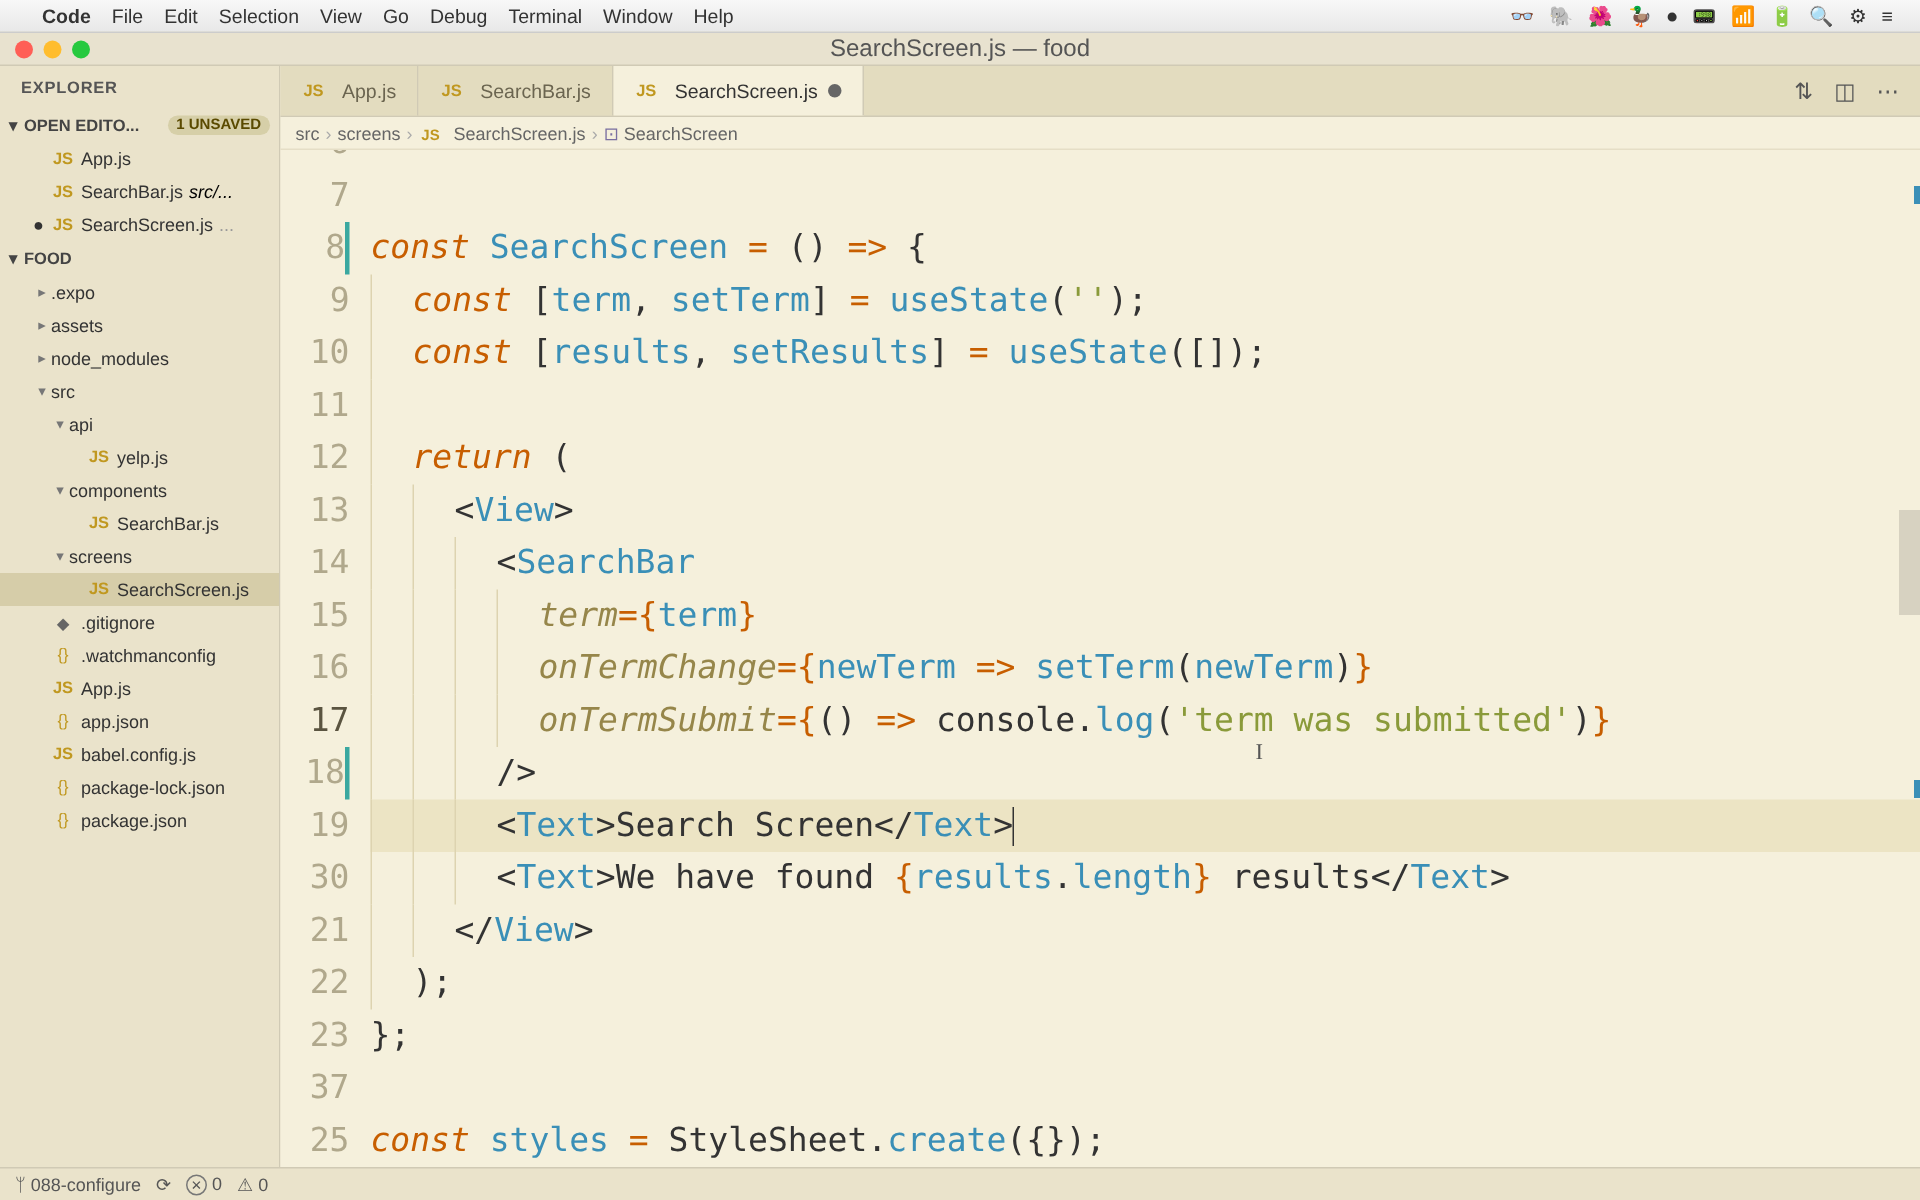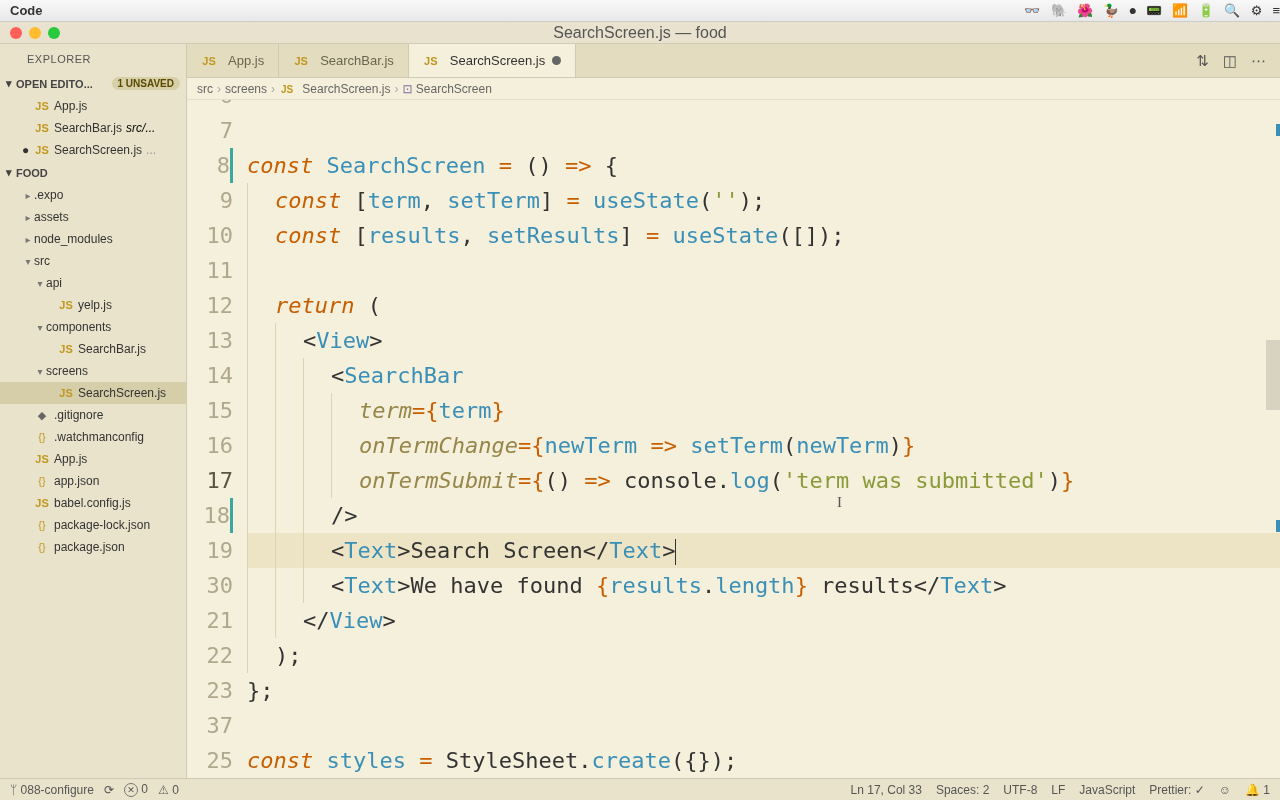--- a/index.html
+++ b/index.html
@@ -5,21 +5,21 @@
 * { margin: 0; padding: 0; box-sizing: border-box; }
 body {
   font-family: -apple-system, BlinkMacSystemFont, "Segoe UI", sans-serif;
   width: 1280px; height: 800px; overflow: hidden;
   background: #f5f0dc;
   font-size: 13px;
   color: #333;
 }
 .macos-menubar {
   height: 22px; background: linear-gradient(#f8f8f8,#e8e8e8);
-  display: flex; align-items: center; padding: 0 0;
+  display: flex; align-items: center; padding: 0 18px;
   border-bottom: 1px solid #ccc; font-size: 13px;
 }
 .macos-menubar .apple { font-size: 14px; margin-right: 10px; }
 .macos-menubar .app { font-weight: 600; margin-right: 14px; }
 .macos-menubar .menu span { margin-right: 14px; }
 .macos-menubar .right { margin-left: auto; display:flex; gap:10px; font-size:13px;}
 .title-bar {
   height: 22px; background: #e8e2cf; display:flex; align-items:center;
   border-bottom: 1px solid #d0cab5; position:relative;
 }
@@ -28,22 +28,22 @@
 .dot.r{background:#ff5f56;}
 .dot.y{background:#ffbd2e;}
 .dot.g{background:#27c93f;}
 .title-bar .title{position:absolute;left:50%;transform:translateX(-50%);font-size:16px;color:#555;}
 .window { display:flex; height: calc(800px - 22px - 22px - 22px);}
 .sidebar{
   width:187px; background:#eae3cb; border-right:1px solid #d0cab5;
   display:flex; flex-direction:column; font-size:12px;
 }
 .sidebar .header{
-  height:30px; display:flex; align-items:center; padding:0 27px;
-  font-size:11px; letter-spacing:0.5px; color:#555;
+  height:30px; display:flex; align-items:center; padding:0 14px;
+  font-size:11px; letter-spacing:0.5px; color:#555;font-weight:bold;
 }
 .section-head{
   display:flex; align-items:center; padding:3px 6px;
   font-size:11px; font-weight:700; color:#444;
 }
 .section-head .chev{width:10px;display:inline-block;}
 .badge{
   margin-left:auto; background:#d6cfa8; color:#5a4a00;
   border-radius:7px; padding:1px 6px; font-size:10px; font-weight:600;
 }
@@ -118,20 +118,21 @@
 .minimap{position:absolute;right:0;top:0;width:14px;height:100%;}
 .scrollthumb{position:absolute;right:0;top:240px;width:14px;height:70px;background:rgba(0,0,0,0.12);}
 .sb-modbar{position:absolute;right:0;top:0;width:4px;background:#3a8fb7;}
 </style>
 </head>
 <body>
 
 <div class="macos-menubar">
   <span class="apple"></span>
   <span class="app">Code</span>
+  <span class="menu" id="macos-menu"><span>File</span><span>Edit</span><span>Selection</span><span>View</span><span>Go</span><span>Debug</span><span>Terminal</span><span>Window</span><span>Help</span></span>
   <span class="right" id="macos-status">
       <span>👓</span>
       <span>🐘</span>
       <span>🌺</span>
       <span>🦆</span>
       <span>⏺</span>
       <span>📟</span>
       <span>📶</span>
       <span>🔋</span>
       <span>🔍</span>
@@ -327,23 +328,13 @@
   </div>
 </div>
 
 <div class="statusbar">
   <div class="left">
     <span>ᛘ <span>088-configure</span></span>
     <span>⟳</span>
     <span><span class="circ">✕</span> <span>0</span></span>
     <span>⚠ <span>0</span></span>
   </div>
-  <div class="right">
-    <span>Ln 17, Col 33</span>
-    <span>Spaces: 2</span>
-    <span>UTF-8</span>
-    <span>LF</span>
-    <span>JavaScript</span>
-    <span>Prettier: ✓</span>
-    <span>☺</span>
-    <span>🔔 <span>1</span></span>
-  </div>
 </div>
 
 </body></html>

